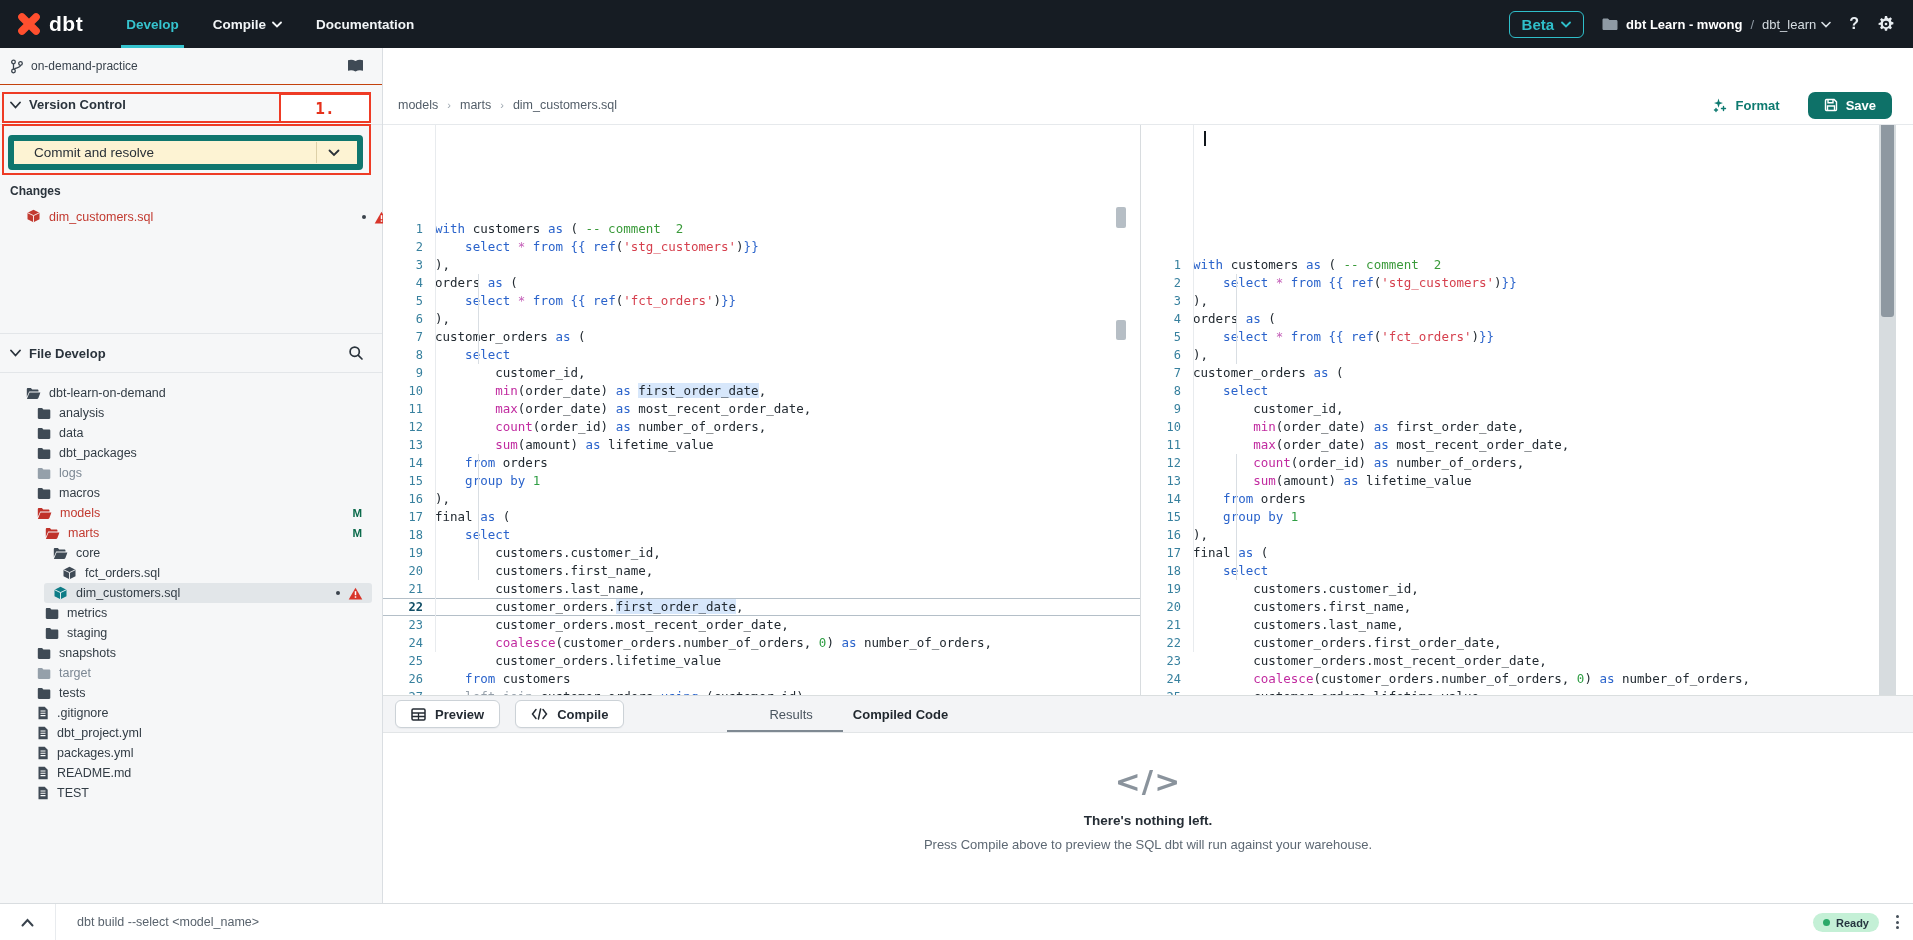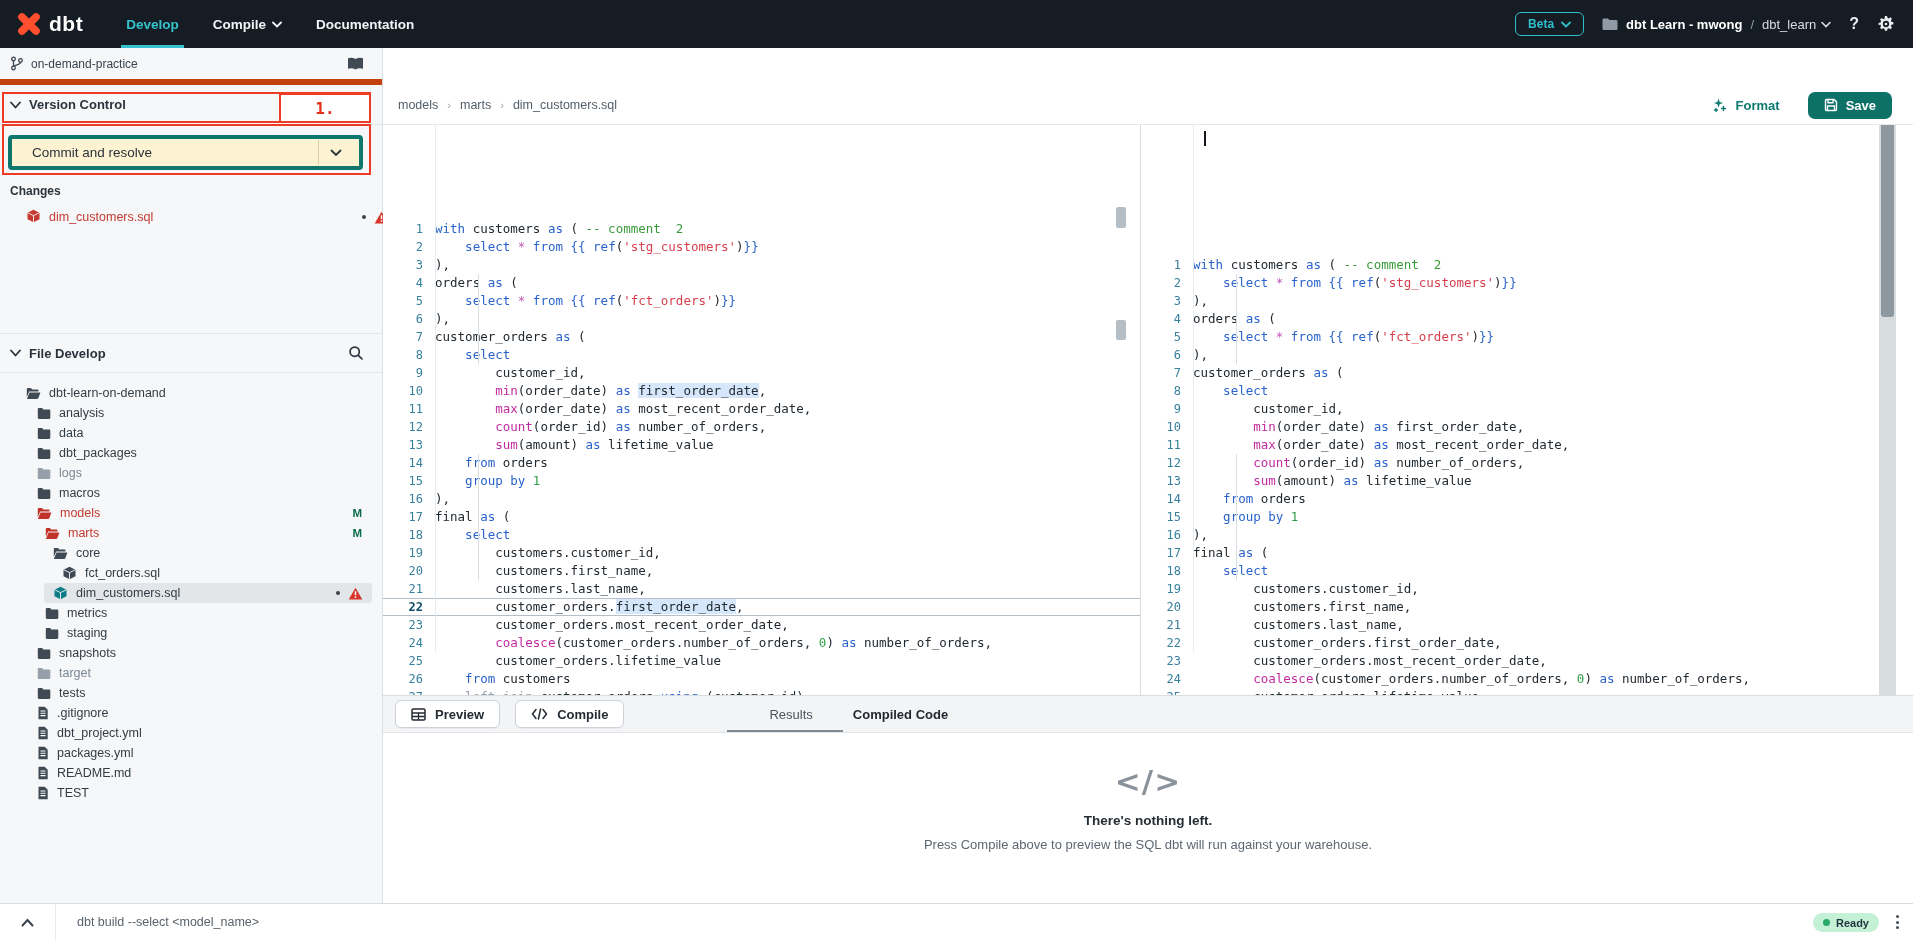--- a/index.html
+++ b/index.html
@@ -7,37 +7,37 @@
   #app{position:relative;width:1913px;height:940px;background:#fff;overflow:hidden;font-size:13px;color:#28323b;}
 
   
   #navbar{position:absolute;left:0;top:0;width:1913px;height:48px;background:#161c23;display:flex;align-items:stretch;}
   .logo-wrap{display:flex;align-items:center;gap:7px;padding:0 26px 0 16px;}
   .logo-text{color:#fff;font-weight:800;font-size:21px;letter-spacing:.5px;}
   .nav-item{display:flex;align-items:center;gap:6px;padding:0 17px;color:#f2f5f7;font-weight:600;font-size:13.5px;cursor:pointer;position:relative;}
   .nav-item.active{color:#35c3ce;}
   .nav-item.active::after{content:'';position:absolute;left:12px;right:12px;bottom:0;height:3px;background:#35c3ce;}
   .nav-right{margin-left:auto;display:flex;align-items:center;gap:18px;padding-right:18px;}
-  .beta-btn{display:flex;align-items:center;gap:7px;border:1.5px solid #2fbfca;color:#2fbfca;font-weight:700;font-size:12px;border-radius:6px;padding:4px 12px;background:transparent;cursor:pointer;}
+  .beta-btn{display:flex;align-items:center;gap:7px;border:1.5px solid #2fbfca;color:#2fbfca;font-weight:700;font-size:15px;border-radius:6px;padding:4px 12px;background:transparent;cursor:pointer;}
   .acct{display:flex;align-items:center;gap:8px;color:#fff;font-weight:600;font-size:13px;}
   .acct .slash{color:#8f9aa4;font-weight:400;}
   .acct .proj{color:#d6dde2;font-weight:400;display:flex;align-items:center;gap:5px;}
   .nav-glyph{color:#e8edf1;font-weight:800;font-size:16px;cursor:pointer;}
   svg.chev{display:block;}
 
   
   #sidebar{position:absolute;left:0;top:48px;width:383px;height:855px;background:#f6f7f8;border-right:1px solid #dadee2;box-sizing:border-box;}
-  .branch-row{position:absolute;left:0;top:0;width:100%;height:37px;border-bottom:6px solid #c2410c;display:flex;align-items:center;box-sizing:border-box;}
+  .branch-row{position:absolute;left:0;top:0;width:100%;height:37px;border-bottom:1px solid #c2410c;display:flex;align-items:center;box-sizing:border-box;}
   .branch-row .txt{font-size:12px;color:#39434d;margin-left:7px;}
   .side-head{display:flex;align-items:center;height:40px;box-sizing:border-box;}
   .side-head .title{font-weight:700;font-size:13px;color:#2a333c;margin-left:8px;}
   #vc-head{position:absolute;left:0;top:37px;width:100%;border-bottom:1px solid #e4e7ea;padding-left:10px;}
   #fe-head{position:absolute;left:0;top:285px;width:100%;border-top:1px solid #e3e6e9;border-bottom:1px solid #e3e6e9;padding-left:10px;}
   .head-right{position:absolute;right:18px;display:flex;align-items:center;}
-  #commit-btn{position:absolute;left:8px;top:87px;width:355px;height:35px;background:#fdf3d3;border:4px solid #0f766e;border-radius:4px;display:flex;align-items:center;cursor:pointer;box-sizing:border-box;}
+  #commit-btn{position:absolute;left:8px;top:87px;width:355px;height:35px;background:#fdf3d3;border:6px solid #0f766e;border-radius:4px;display:flex;align-items:center;cursor:pointer;box-sizing:border-box;}
   #commit-btn .lbl{font-size:13.5px;color:#2a3138;padding-left:14px;flex:1;text-align:left;}
   #commit-btn .split{width:34px;height:100%;border-left:1px solid #ddd0a8;display:flex;align-items:center;justify-content:center;}
   #changes-label{position:absolute;left:10px;top:136px;font-weight:700;font-size:12px;color:#2a333c;}
   .change-row{position:absolute;left:0px;top:158px;width:100%;height:22px;display:flex;align-items:center;cursor:pointer;}
   .change-row .nm{font-size:12.5px;color:#c23a30;margin-left:8px;}
   .row-markers{position:absolute;right:19px;top:0;height:100%;display:flex;align-items:center;gap:8px;}
   .mini-dot{width:4px;height:4px;border-radius:50%;background:#3a434c;}
   
   #tree{position:absolute;left:0;top:335px;width:100%;}
   .trow{position:relative;height:20px;display:flex;align-items:center;cursor:pointer;}

